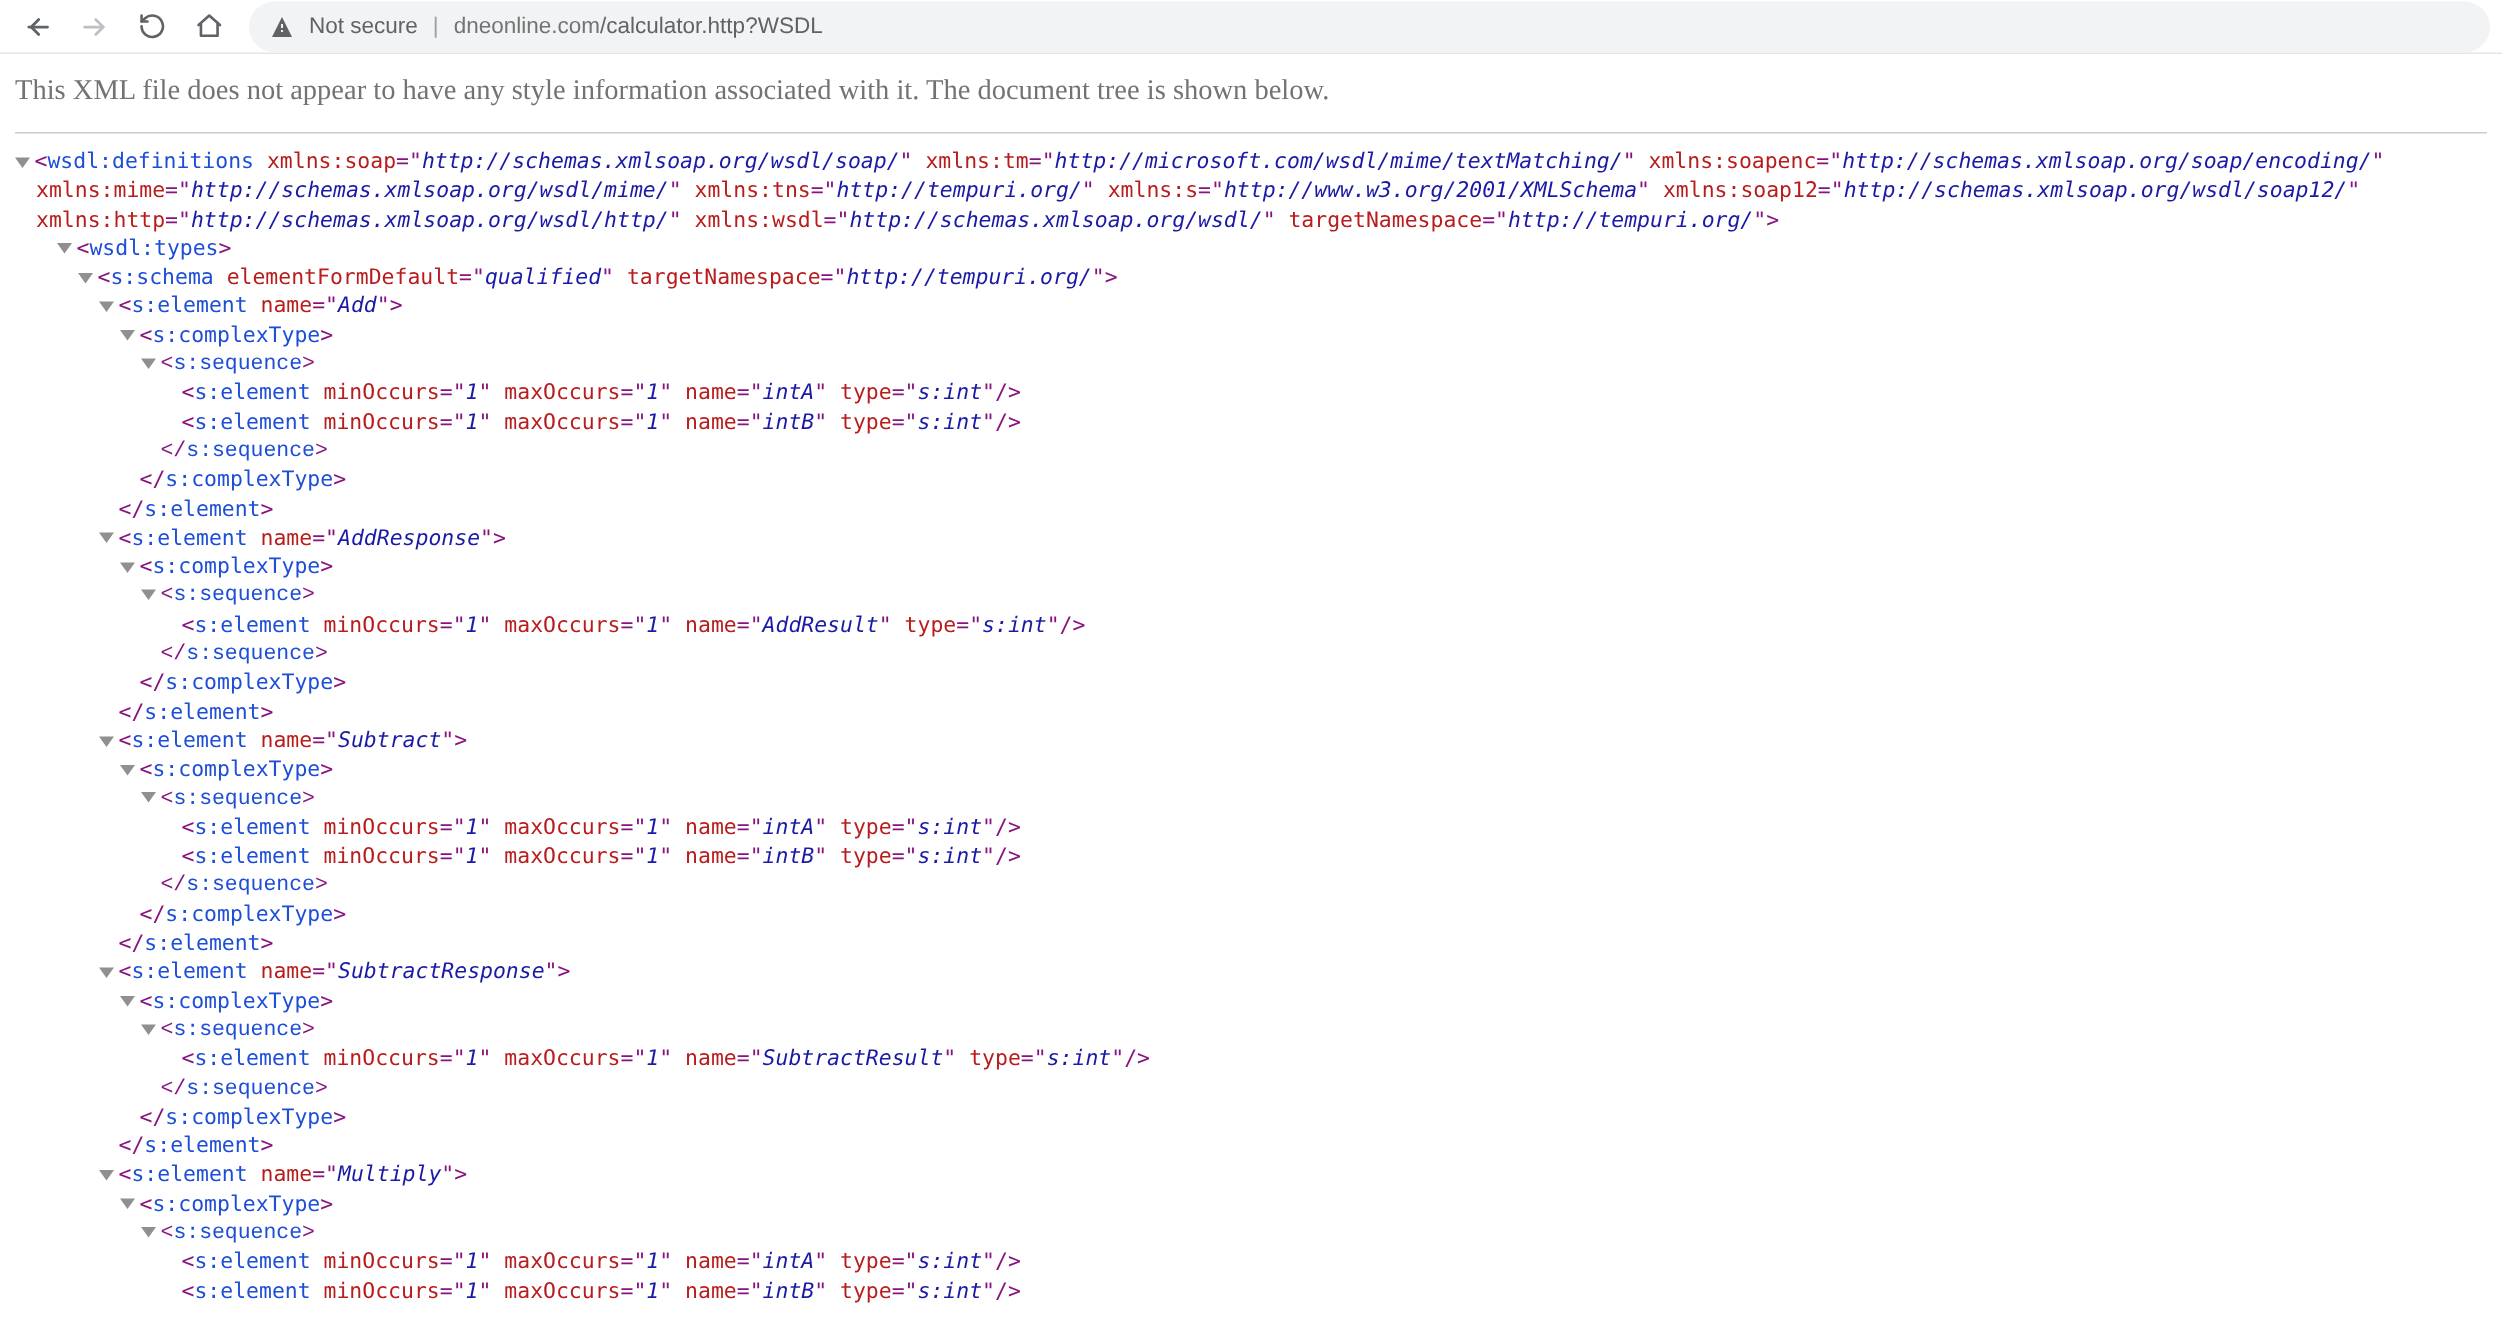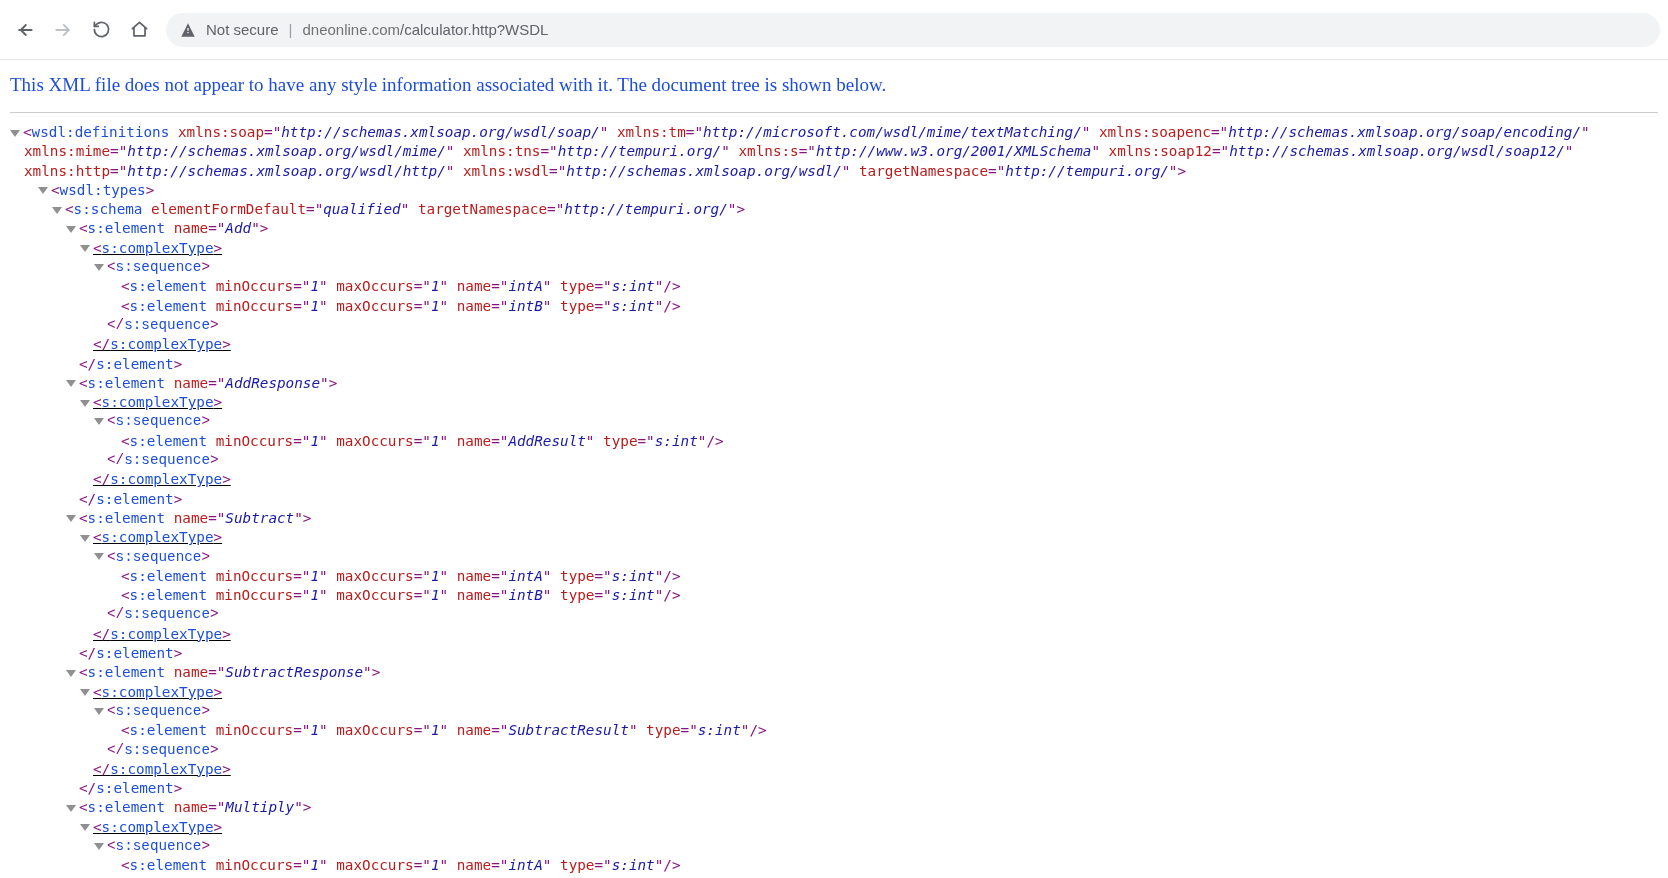--- a/index.html
+++ b/index.html
@@ -1,21 +1,21 @@
 <!DOCTYPE html>
 <html><head>
 <meta charset="utf-8">
 <style>
   * { margin: 0; padding: 0; box-sizing: border-box; }
   body { font-family: Arial, sans-serif; background: #fff; width: 1668px; overflow-x: hidden; }
 
   .toolbar {
     display: flex;
     align-items: center;
-    height: 60px;
+    height: 36px;
     padding: 0 8px;
     background: #fff;
     border-bottom: 1px solid #e5e5e5;
     gap: 4px;
   }
   .nav-btn {
     width: 34px; height: 34px;
     display: flex; align-items: center; justify-content: center;
     border-radius: 50%;
     cursor: pointer;
@@ -38,31 +38,31 @@
   }
   .warn-icon { display:flex; align-items:center; color:#5f6368; }
   .divider { color:#9aa0a6; }
   .url-dim { color:#5f6368; }
   .url-main { color:#737373; }
 
   .content { padding: 8px 10px; }
   .banner {
     font-family: "Times New Roman", serif;
     font-size: 19px;
-    color: #1d4ed8;
+    color: #737373;
     padding: 6px 0 12px 0;
     border-bottom: 0;
   }
   hr.sep { border:0; border-top:1px solid #ccc; margin: 4px 0 10px 0; }
 
   .xml { font-family: Menlo, Consolas, monospace; font-size: 14.3px; line-height: 1.35; white-space: pre; color:#000; }
   .line { display:block; }
   .indent-0{} .indent-1{padding-left:14px;} .indent-2{padding-left:28px;}
   .indent-3{padding-left:42px;} .indent-4{padding-left:56px;}
-  .indent-5{padding-left:70px;text-decoration:underline;} .indent-6{padding-left:84px;font-family:Liberation Mono, monospace;}
+  .indent-5{padding-left:70px;} .indent-6{padding-left:84px;font-family:Liberation Mono, monospace;}
   .indent-7{padding-left:98px;}
 
   .collapser {
     display:inline-block;
     width:0; height:0;
     border-left:5px solid transparent;
     border-right:5px solid transparent;
     border-top:7px solid #909090;
     margin-right:3px;
     vertical-align: middle;

